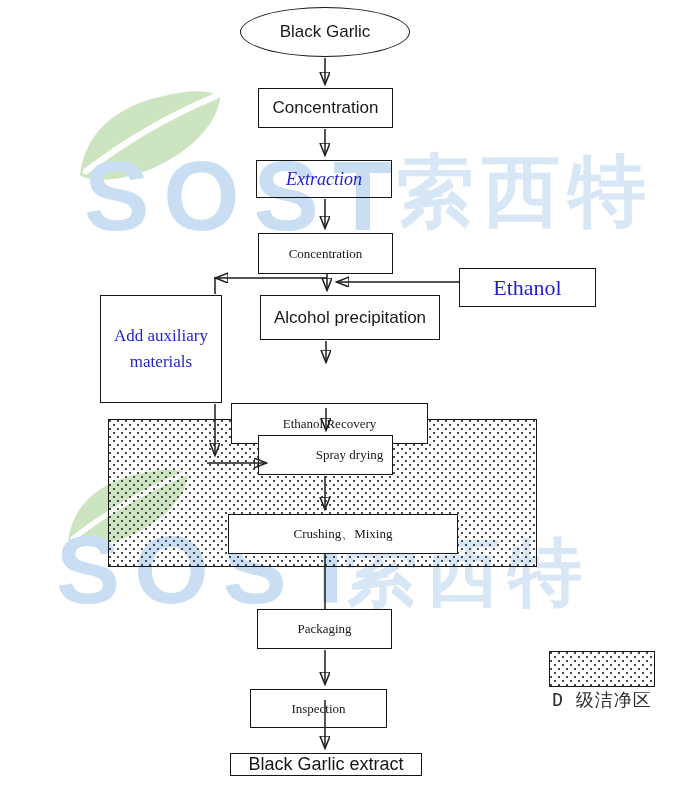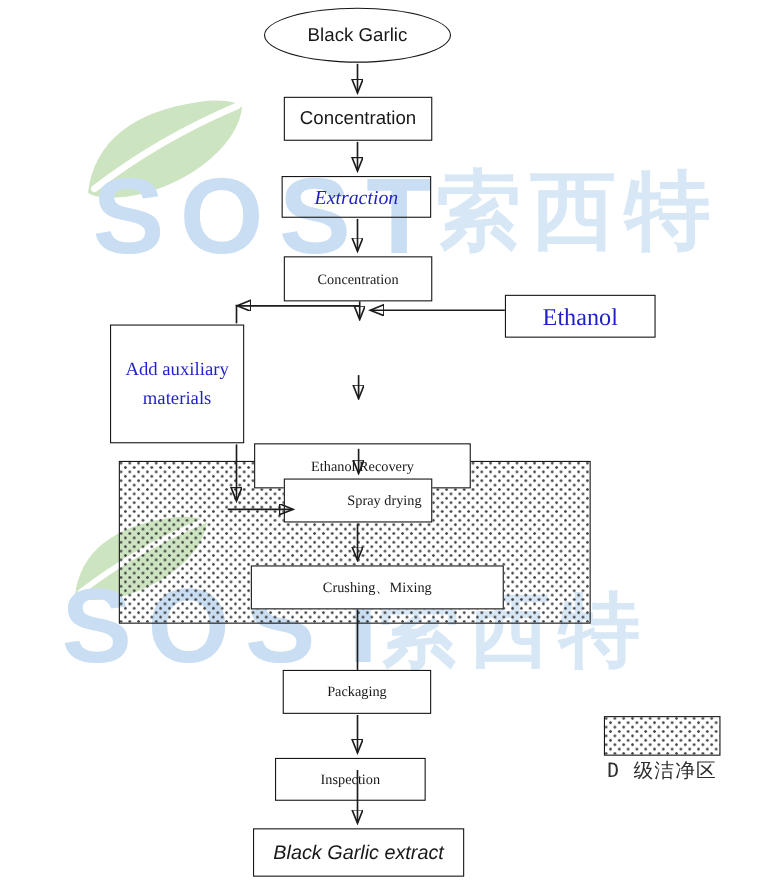--- a/index.html
+++ b/index.html
@@ -52,21 +52,21 @@
   #n-extraction{left:256px;top:160px;width:136px;height:38px;font-size:18px;}
   #n-concentration{left:258px;top:233px;width:135px;height:41px;}
   #n-ethanol{left:459px;top:268px;width:137px;height:39px;font-size:22px;}
   #n-alcohol{left:260px;top:295px;width:180px;height:45px;}
   #n-addaux{left:100px;top:295px;width:122px;height:108px;font-size:17px;line-height:26px;padding:13px 12px;}
   #n-ethrec{left:231px;top:367px;width:197px;height:41px;margin-top:36px;}
   #n-spray{left:258px;top:435px;width:135px;height:40px;padding-left:48px;}
   #n-crush{left:228px;top:514px;width:230px;height:40px;}
   #n-pack{left:257px;top:609px;width:135px;height:40px;}
   #n-inspect{left:250px;top:689px;width:137px;height:39px;}
-  #n-final{left:230px;top:753px;width:192px;height:44px;font-size:18px;font-style:italic;}
+  #n-final{left:230px;top:753px;width:192px;height:23px;font-size:18px;}
 
   
   #connectors{position:absolute;left:0;top:0;z-index:3;pointer-events:none;}
   #connectors path{stroke:#1c1c1c;stroke-width:1.5;fill:none;}
 
   
   #legend-swatch{position:absolute;left:549px;top:651px;width:106px;height:36px;z-index:2;background-color:#ffffff;}
   #legend-label{
     position:absolute;left:535px;top:688px;width:134px;z-index:2;
     text-align:center;font-family:"DejaVu Sans Mono","DejaVu Sans",monospace;
@@ -92,20 +92,21 @@
   <div class="wm wm-latin" style="left:56px;top:522px;font-size:96px;">SOST</div>
   <div class="wm wm-cjk" style="left:344px;top:536px;font-size:74px;">索西特</div>
 
   <div id="clean-area" class="dotted"></div>
 
   <div class="node sans" id="n-start">Black Garlic</div>
   <div class="node sans" id="n-fermentation">Concentration</div>
   <div class="node serif blue nofill" id="n-extraction">Extraction</div>
   <div class="node serif" id="n-concentration">Concentration</div>
   <div class="node serif blue" id="n-ethanol">Ethanol</div>
+  <div class="node sans" id="n-alcohol">Alcohol precipitation</div>
   <div class="node serif blue" id="n-addaux">Add auxiliary materials</div>
   <div class="node serif" id="n-ethrec">Ethanol Recovery</div>
   <div class="node serif" id="n-spray">Spray drying</div>
   <div class="node serif" id="n-crush">Crushing、Mixing</div>
   <div class="node serif" id="n-pack">Packaging</div>
   <div class="node serif" id="n-inspect">Inspection</div>
   <div class="node sans" id="n-final">Black Garlic extract</div>
 
   <svg id="connectors" width="694" height="804" viewBox="0 0 694 804">
     <defs>

